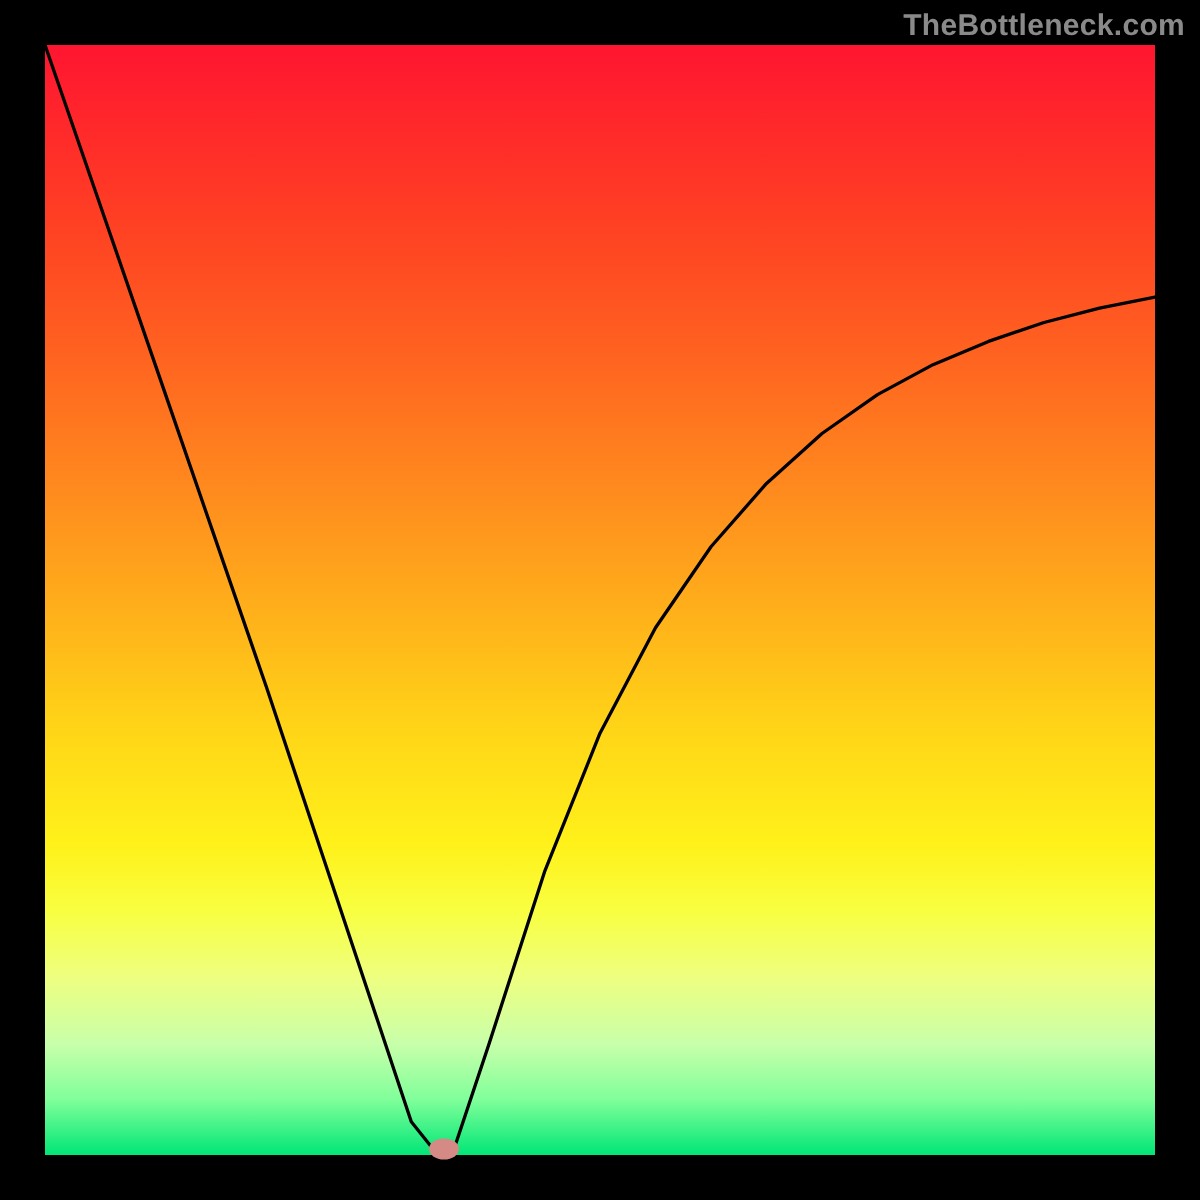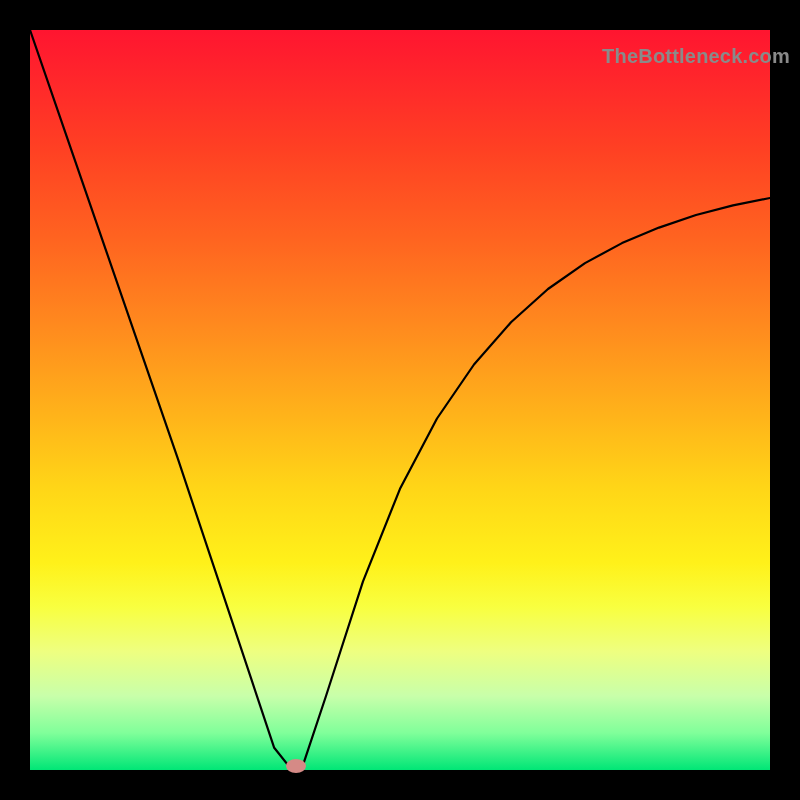--- a/index.html
+++ b/index.html
@@ -48,21 +48,20 @@
     transform: translate(-50%, -50%);
   }
   .watermark {
     position: absolute;
     top: 6px;
     right: 10px;
     color: #8a8a8a;
     font-size: 20px;
     font-weight: 600;
     letter-spacing: 0.2px;
-    margin-top: 39px;
   }
 </style>
 </head>
 <body>
 
 <div class="plot-area">
   <svg class="curve-svg" viewBox="0 0 740 740" preserveAspectRatio="none">
     <path id="curve-path" d="M0.0 0.0 L37.0 107.3 L74.0 214.6 L111.0 321.9 L148.0 429.2 L185.0 540.2 L222.0 651.2 L244.2 717.8 L259.0 736.3 L266.4 740.0 L273.8 732.6 L296.0 666.0 L333.0 551.3 L370.0 458.8 L407.0 388.5 L444.0 334.5 L481.0 292.3 L518.0 259.0 L555.0 233.1 L592.0 213.1 L629.0 197.6 L666.0 185.0 L703.0 175.4 L740.0 168.0 " stroke="#000" stroke-width="2.2" fill="none" stroke-linejoin="round" stroke-linecap="round"></path>
   </svg>
   <div class="oval" id="marker" style="left: 266.4px; top: 736.3px; background: rgb(213, 138, 134);"></div>

